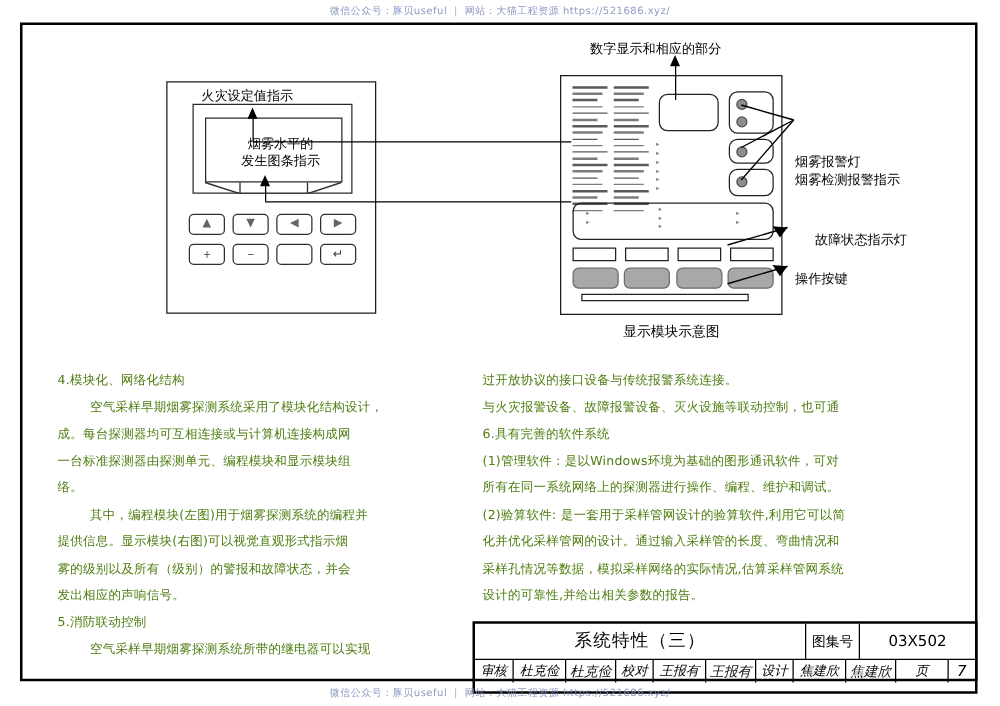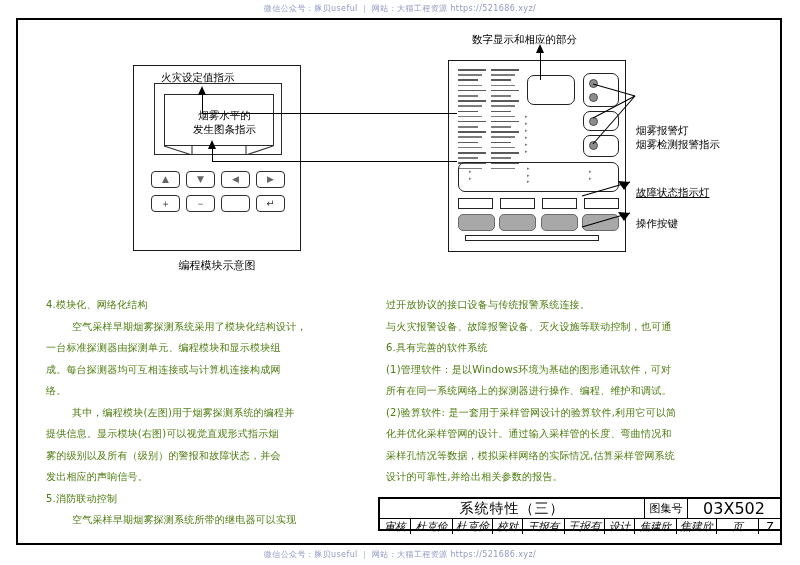--- a/index.html
+++ b/index.html
@@ -245,21 +245,21 @@
     font-size: 10.5px;
     line-height: 14px;
     white-space: nowrap;
     color: #000;
   }
   .anno.a-digital { left: 454px; top: 12px; }
   .anno.a-fireset { left: 143px; top: 50px; }
   .anno.a-smokelevel { left: 175px; top: 88px; text-align: right; }
   .anno.a-smokelevel div { text-align: center; }
   .anno.a-smokelamp { left: 618px; top: 76px; margin-top: 27px; }
-  .anno.a-fault { left: 618px; top: 165px; text-decoration: underline; }
+  .anno.a-fault { left: 634px; top: 165px; }
   .anno.a-opkey { left: 618px; top: 196px; }
 
   .leader { position: absolute; background: #000; }
   .leader.h { height: 1.1px; }
   .leader.v { width: 1.1px; }
   .arrowhead {
     position: absolute;
     width: 0; height: 0;
   }
   .arrowhead.up {
@@ -289,21 +289,21 @@
   .col.right { left: 368px; }
   .col p { margin: 0; white-space: nowrap; }
   .col p.indent { text-indent: 26px; }
 
   
   .title-block {
     position: absolute;
     left: 378px;
     top: 497px;
     width: 404px;
-    height: 34px;
+    height: 58px;
     border: 2px solid #000;
     box-sizing: border-box;
     display: flex;
     flex-direction: column;
   }
   .tb-row1 {
     display: flex;
     height: 28px;
     border-bottom: 1.4px solid #000;
   }
@@ -322,21 +322,21 @@
     align-items: center;
     justify-content: center;
     font-size: 11px;
   }
   .tb-value {
     width: 92px;
     border-left: 1.4px solid #000;
     display: flex;
     align-items: center;
     justify-content: center;
-    font-size: 16px;
+    font-size: 12px;
   }
   .tb-row2 {
     display: flex;
     height: 18px;
     font-size: 10.5px;
   }
   .tb-row2 .c {
     display: flex;
     align-items: center;
     justify-content: center;
@@ -384,21 +384,20 @@
         <div class="key tri">▶</div>
       </div>
       <div class="key-row">
         <div class="key">＋</div>
         <div class="key">－</div>
         <div class="key"></div>
         <div class="key">↵</div>
       </div>
     </div>
   </div>
-  <div class="caption prog">编程模块示意图</div>
 
   <div class="disp-module">
     <div class="bar-col c1">
       <i></i>
         <i></i>
         <i></i>
         <i></i>
         <i></i>
         <i></i>
         <i></i>
@@ -464,20 +463,21 @@
       <div class="b"></div>
     </div>
     <div class="gkey-row">
       <div class="g"></div>
       <div class="g"></div>
       <div class="g"></div>
       <div class="g"></div>
     </div>
     <div class="slot"></div>
   </div>
+  <div class="caption disp">显示模块示意图</div>
 
   <div class="anno a-digital">数字显示和相应的部分</div>
   <div class="leader v" style="left:522px;top:30px;height:30px"></div>
   <div class="arrowhead up" style="left:518px;top:24px"></div>
 
   <div class="anno a-fireset">火灾设定值指示</div>
   <div class="arrowhead up" style="left:180px;top:66px"></div>
   <div class="leader v" style="left:184px;top:75px;height:18px"></div>
   <div class="leader h" style="left:184px;top:93px;width:255px"></div>
 
@@ -509,22 +509,22 @@
   <svg style="position:absolute;left:562px;top:189px" width="58" height="20">
     <line x1="2" y1="18" x2="50" y2="4" stroke="#000" stroke-width="1.1"></line>
     <polygon points="50,4 38,3 44,12" fill="#000"></polygon>
   </svg>
 </div>
 
 <div class="text-area">
   <div class="col left">
     <p>4.模块化、网络化结构</p>
     <p class="indent">空气采样早期烟雾探测系统采用了模块化结构设计，</p>
+    <p>成。每台探测器均可互相连接或与计算机连接构成网</p>
     <p>一台标准探测器由探测单元、编程模块和显示模块组</p>
-    <p>成。每台探测器均可互相连接或与计算机连接构成网</p>
     <p>络。</p>
     <p class="indent">其中，编程模块(左图)用于烟雾探测系统的编程并</p>
     <p>提供信息。显示模块(右图)可以视觉直观形式指示烟</p>
     <p>雾的级别以及所有（级别）的警报和故障状态，并会</p>
     <p>发出相应的声响信号。</p>
     <p>5.消防联动控制</p>
     <p class="indent">空气采样早期烟雾探测系统所带的继电器可以实现</p>
   </div>
   <div class="col right">
     <p>过开放协议的接口设备与传统报警系统连接。</p>

